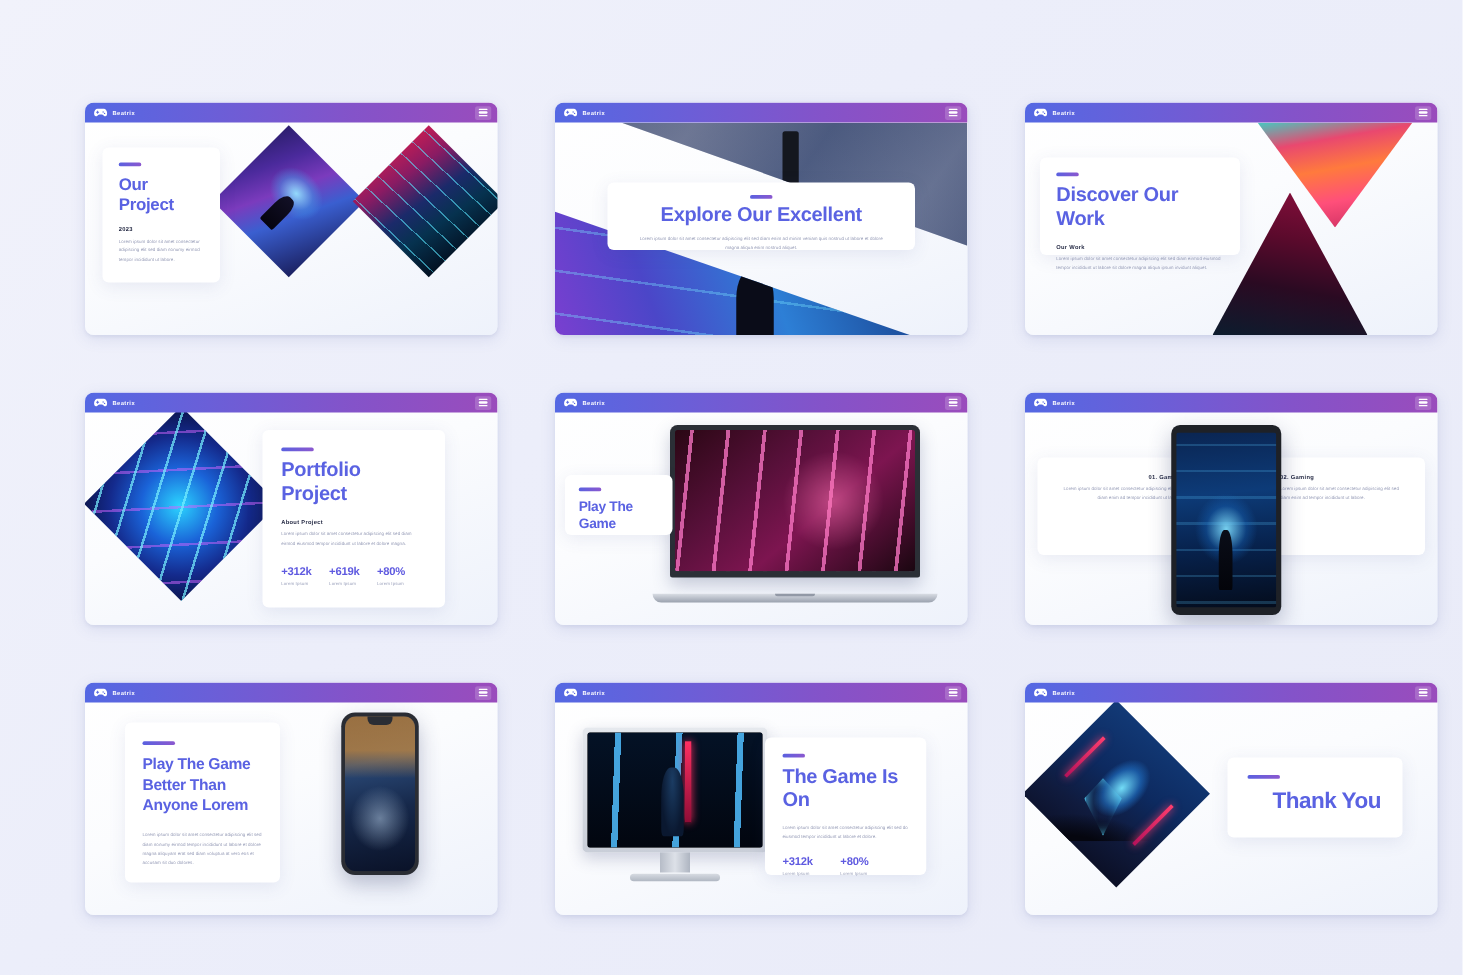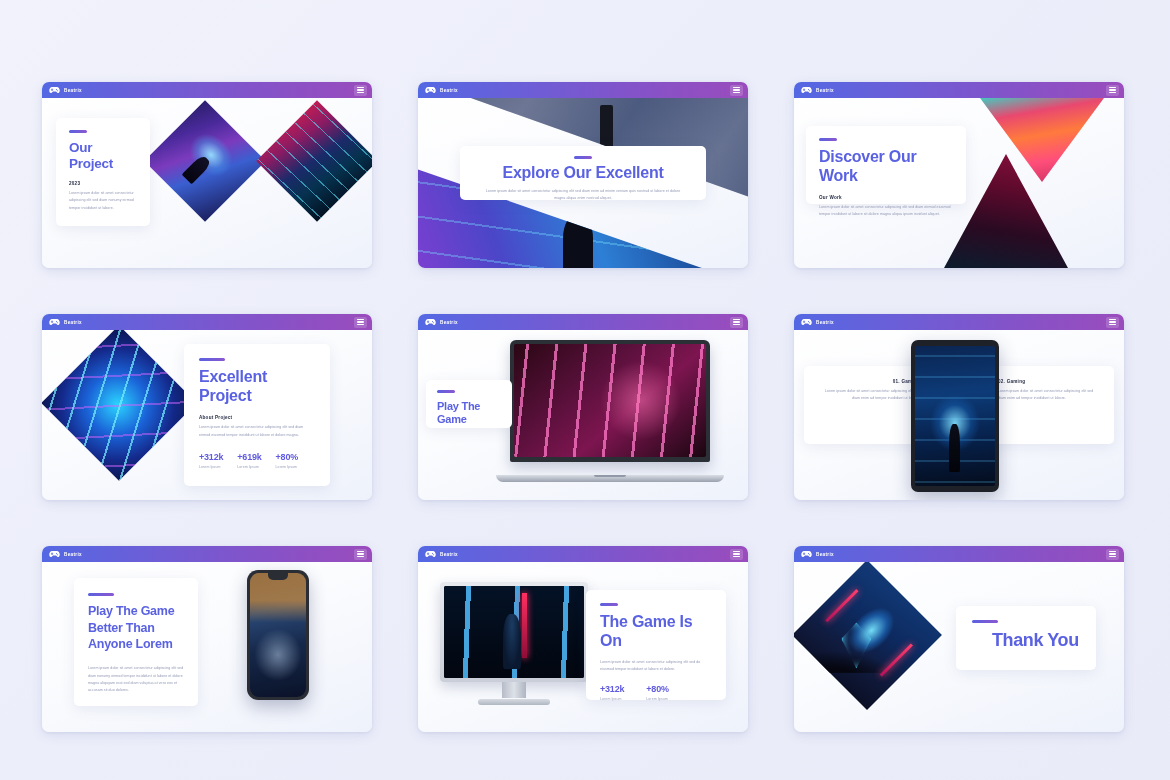--- a/index.html
+++ b/index.html
@@ -9,21 +9,21 @@
     overflow: hidden;
   }
   body {
     background: linear-gradient(135deg, #f1f2fb 0%, #eceefa 40%, #e9ebf8 100%);
     position: relative;
   }
 
   
   .deck {
     position: absolute;
-    left: 42px; top: 82px;
+    left: 68px; top: 82px;
     width: 1056px; height: 618px;
     display: grid;
     grid-template-columns: repeat(3, 330px);
     grid-template-rows: repeat(3, 186px);
     column-gap: 33px;
     row-gap: 30px;
     gap: 46px;
   }
 
   .slide {
@@ -368,21 +368,21 @@
       <div class="burger">
           <i></i>
           <i></i>
           <i></i>
         </div>
     </div>
     <div class="body">
       <div class="diamond art-blue-lines" style="left:22px; top:18px; width:110px; height:110px;"></div>
       <div class="card" style="left:142px; top:14px; width:146px; height:142px; padding:14px 15px;">
         <div class="rule lg"></div>
-        <h1 class="title big">Excellent Project</h1>
+        <h1 class="title big">Portfolio Project</h1>
         <div class="sub">About Project</div>
         <div class="para">Lorem ipsum dolor sit amet consectetur adipiscing elit sed diam eirmod eiusmod tempor incididunt ut labore et dolore magna.</div>
         <div class="stats">
           <div class="stat">
             <div class="num">+312k</div>
             <div class="lbl">Lorem Ipsum</div>
           </div>
           <div class="stat">
             <div class="num">+619k</div>
             <div class="lbl">Lorem Ipsum</div>
@@ -507,21 +507,21 @@
     <div class="body">
       <div class="monitor" style="left:22px; top:20px; width:148px; height:128px;">
         <div class="mbody">
           <div class="scr">
             <div class="blue-bars"></div>
           </div>
         </div>
         <div class="neck"></div>
         <div class="foot"></div>
       </div>
-      <div class="card" style="left:168px; top:28px; width:140px; height:110px; padding:13px 14px;">
+      <div class="card" style="left:168px; top:28px; width:129px; height:110px; padding:13px 14px;">
         <div class="rule"></div>
         <h1 class="title big">The Game Is On</h1>
         <div class="para" style="margin-top:8px;">Lorem ipsum dolor sit amet consectetur adipiscing elit sed do eiusmod tempor incididunt ut labore et dolore.</div>
         <div class="stats" style="gap:22px; margin-top:11px;">
           <div class="stat">
             <div class="num">+312k</div>
             <div class="lbl">Lorem Ipsum</div>
           </div>
           <div class="stat">
             <div class="num">+80%</div>

